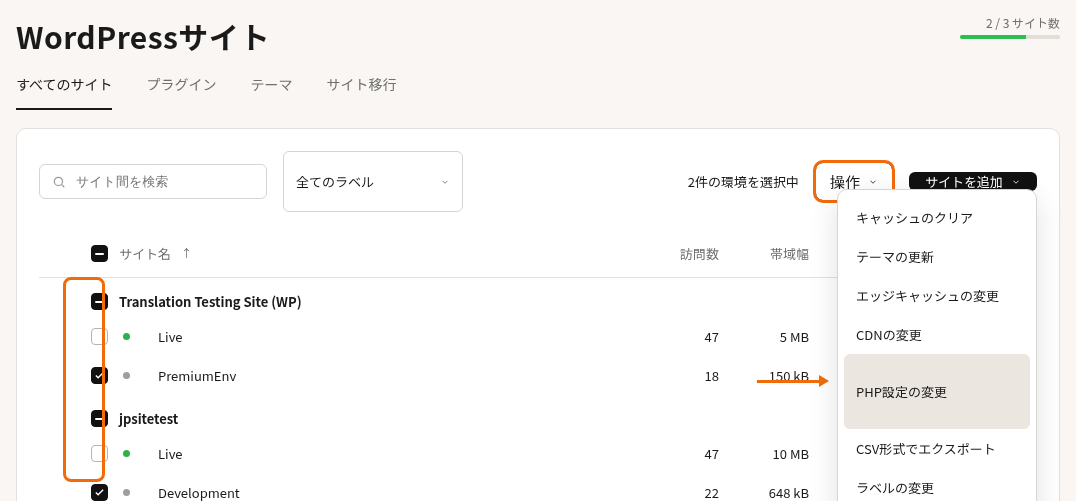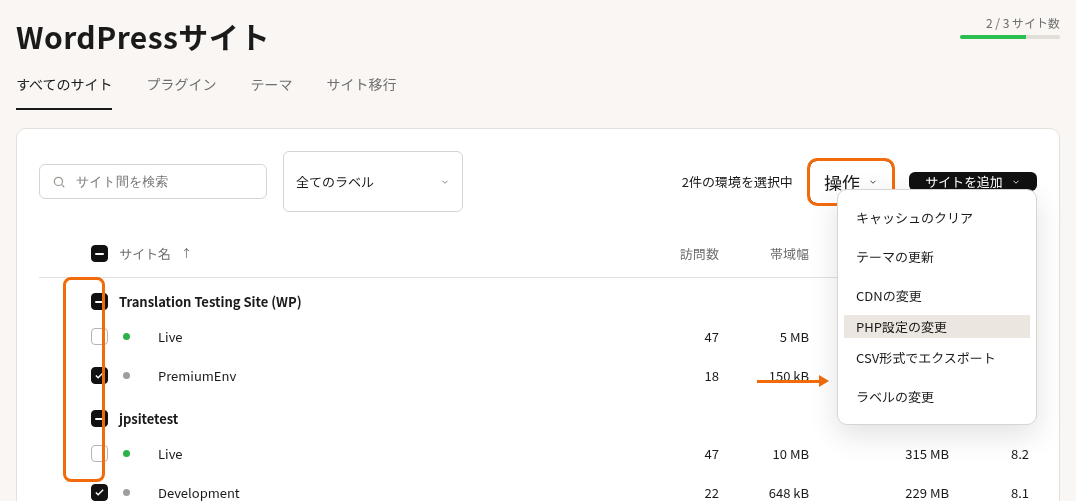--- a/index.html
+++ b/index.html
@@ -39,21 +39,21 @@
   margin-top:18px;
   padding:22px 22px 10px 22px;
   position:relative;
 }
 .toprow{display:flex;align-items:center;gap:16px}
 .searchbox{flex:0 0 210px;display:flex;align-items:center;gap:8px;border:1px solid var(--border2);border-radius:6px;padding:8px 12px;color:var(--muted);font-size:13px}
 .searchbox input{border:none;outline:none;flex:1;font-size:13px;background:transparent;color:var(--text)}
 .labelsel{flex:0 0 180px;display:flex;align-items:center;justify-content:space-between;border:1px solid var(--border2);border-radius:6px;padding:20px 12px;font-size:13px;color:var(--text)}
 .spacer{flex:1}
 .seltext{font-size:13px;color:var(--text)}
-.actions-btn{display:flex;align-items:center;gap:8px;border:1px solid var(--text);border-radius:6px;padding:8px 14px;font-size:18px;cursor:pointer;user-select:none}
+.actions-btn{display:flex;align-items:center;gap:8px;border:1px solid var(--text);border-radius:6px;padding:8px 14px;font-size:15px;cursor:pointer;user-select:none}
 .addsite-btn{display:flex;align-items:center;gap:8px;background:#111;color:#fff;border-radius:6px;padding:0 16px;font-size:13px;cursor:pointer}
 .highlight{outline:3px solid var(--orange);outline-offset:-1px;border-radius:8px}
 
 .thead,.row,.grouprow{display:grid;grid-template-columns:40px 40px 1fr 80px 90px 140px 80px;align-items:center;font-size:13px}
 .thead{color:var(--muted);margin-top:24px;padding:8px 0 14px 0;border-bottom:1px solid var(--border)}
 .thead .c-site{display:flex;align-items:flex-start;gap:10px}
 .c-num{text-align:right;padding-right:8px}
 .row{padding:10px 0}
 .grouprow{padding:14px 0 6px 0;font-weight:700}
 .grouprow .c-site{grid-column:3 / span 5}
@@ -67,21 +67,21 @@
 
 .envname{display:flex;align-items:center;gap:28px;padding-left:4px}
 .dot{width:7px;height:7px;border-radius:50%}
 .dot.green{background:var(--green-dot)}
 .dot.grey{background:var(--grey-dot)}
 
 .checkcol-highlight{position:absolute;left:46px;top:148px;width:42px;height:205px;border:3px solid var(--orange);border-radius:8px;pointer-events:none}
 
 .menu{position:absolute;right:22px;top:60px;width:200px;background:#fff;border:1px solid var(--border2);border-radius:10px;box-shadow:0 10px 30px rgba(0,0,0,.12);padding:8px 0;font-size:13px}
 .menu-item{padding:10px 18px;cursor:pointer}
-.menu-item.hover{background:var(--menu-hover);border-radius:0;margin:0 6px;padding:2px 12px}
+.menu-item.hover{background:var(--menu-hover);border-radius:6px;margin:0 6px;padding:28px 12px}
 
 .arrow{position:absolute;right:230px;top:246px;display:flex;align-items:center;pointer-events:none}
 .arrow-line{width:62px;height:3px;background:var(--orange)}
 .arrow-head{width:0;height:0;border-top:6px solid transparent;border-bottom:6px solid transparent;border-left:10px solid var(--orange)}
 
 .chev{width:10px;height:10px}
 .sort-up{font-size:11px}
 </style>
 </head>
 <body>
@@ -231,18 +231,19 @@
   <div class="checkcol-highlight"></div>
 
   <div class="arrow">
     <div class="arrow-line"></div>
       <div class="arrow-head"></div>
   </div>
 
   <div class="menu" id="menu">
       <div class="menu-item">キャッシュのクリア</div>
       <div class="menu-item">テーマの更新</div>
+      <div class="menu-item">エッジキャッシュの変更</div>
       <div class="menu-item">CDNの変更</div>
       <div class="menu-item hover">PHP設定の変更</div>
       <div class="menu-item">CSV形式でエクスポート</div>
       <div class="menu-item">ラベルの変更</div>
     </div>
 </div>
 
 </body></html>

